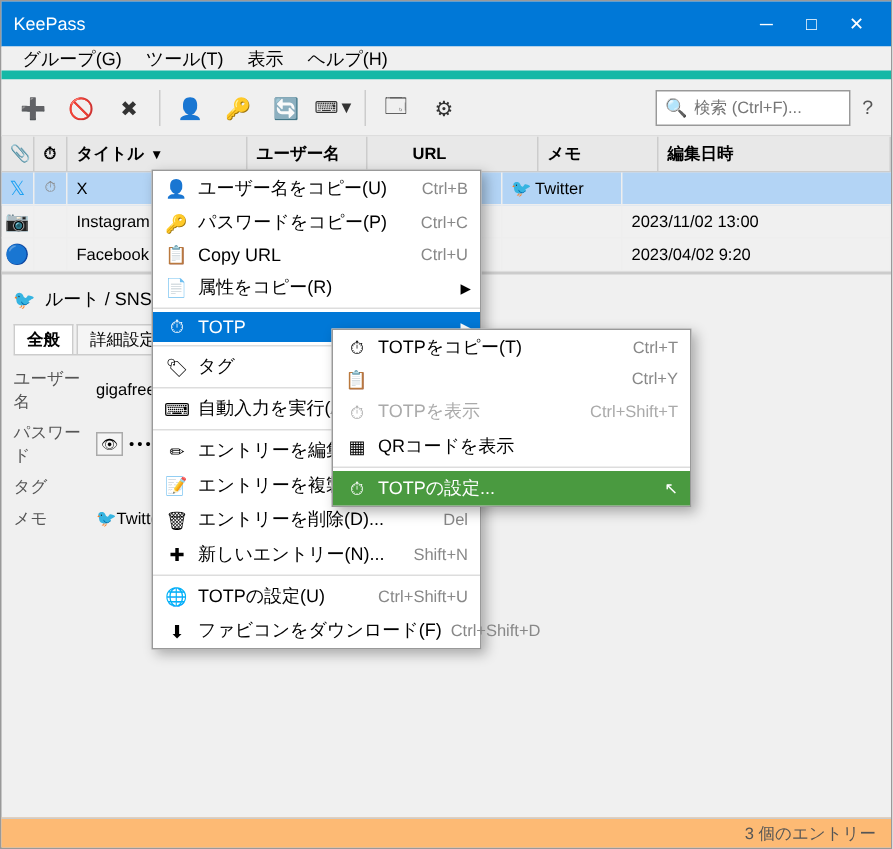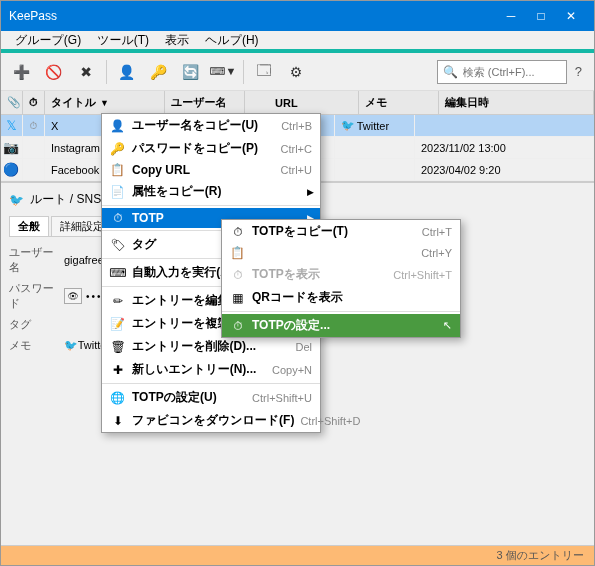--- a/index.html
+++ b/index.html
@@ -51,21 +51,21 @@
       border: none;
     }
 
     
     .menu-bar {
       background: #f0f0f0;
       display: flex;
       align-items: center;
       height: 22px;
       padding: 0 6px;
-      border-bottom: 4px solid #14b8a6;
+      border-bottom: 6px solid #14b8a6;
     }
     .menu-item {
       padding: 2px 8px;
       font-size: 12px;
       cursor: pointer;
     }
 
     
     .toolbar {
       display: flex;
@@ -333,21 +333,21 @@
       margin: 2px 0;
     }
     .ctx-icon {
       width: 16px;
       display: flex;
       align-items: center;
       justify-content: center;
       font-size: 12px;
       flex-shrink: 0;
     }
-    .ctx-label { flex: 1; font-weight: bold; }
+    .ctx-label { flex: 1; }
     .ctx-shortcut {
       color: #888;
       font-size: 11px;
       margin-left: auto;
     }
 
     
     .submenu {
       position: absolute;
       left: 220px;
@@ -521,21 +521,21 @@
             <span class="ctx-shortcut">Ctrl+K</span>
           </div>
           <div class="ctx-item">
             <span class="ctx-icon">🗑</span>
             <span class="ctx-label">エントリーを削除(D)...</span>
             <span class="ctx-shortcut">Del</span>
           </div>
           <div class="ctx-item">
             <span class="ctx-icon">✚</span>
             <span class="ctx-label">新しいエントリー(N)...</span>
-            <span class="ctx-shortcut">Copy+N</span>
+            <span class="ctx-shortcut">Shift+N</span>
           </div>
           <div class="ctx-separator"></div>
           <div class="ctx-item">
             <span class="ctx-icon">🌐</span>
             <span class="ctx-label">TOTPの設定(U)</span>
             <span class="ctx-shortcut">Ctrl+Shift+U</span>
           </div>
           <div class="ctx-item">
             <span class="ctx-icon">⬇</span>
             <span class="ctx-label">ファビコンをダウンロード(F)</span>

